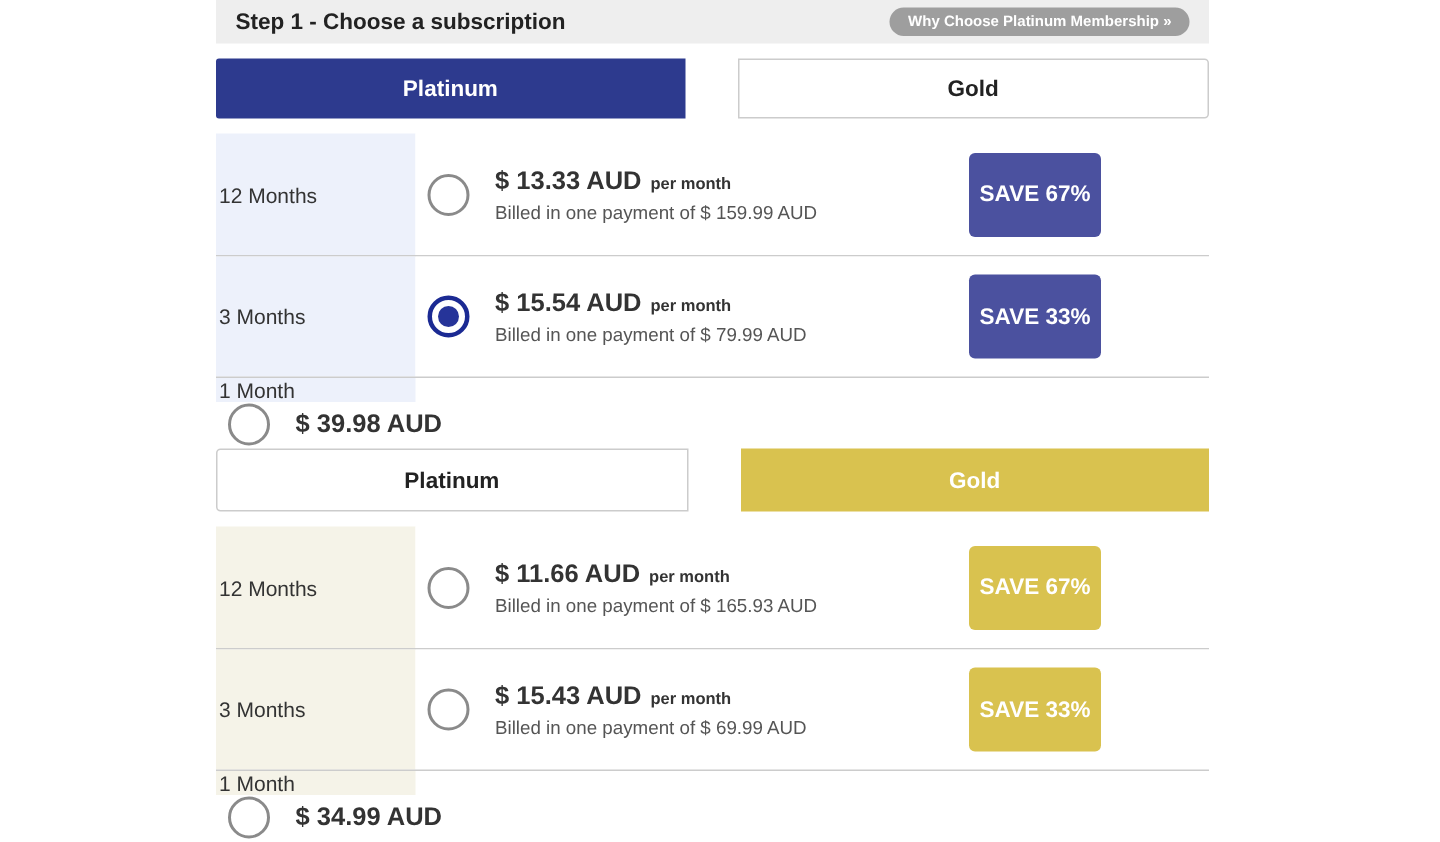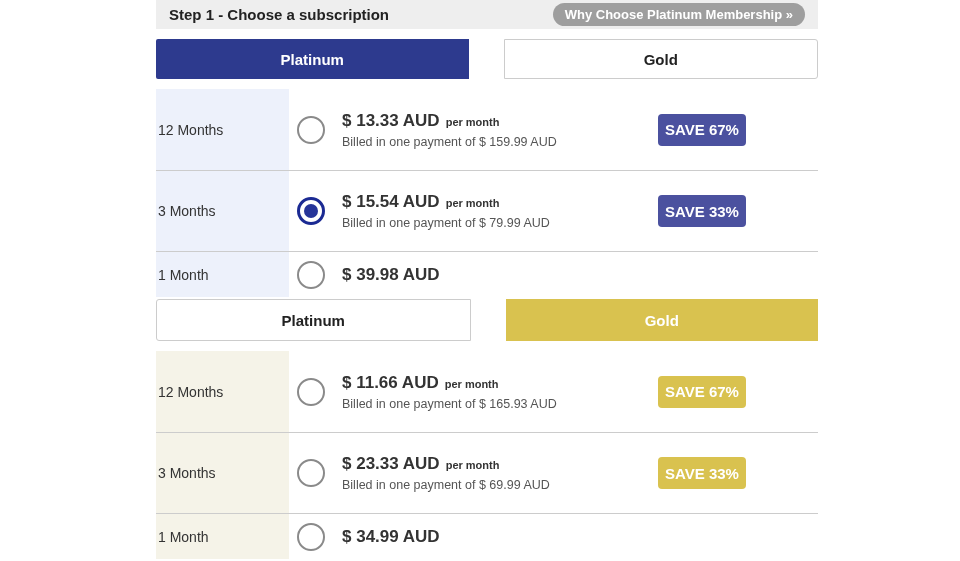--- a/index.html
+++ b/index.html
@@ -2,53 +2,53 @@
 <html><head>
 <meta charset="utf-8">
 <style>
   * { box-sizing: border-box; margin: 0; padding: 0; }
   html, body {
     width: 960px; height: 561px; overflow: hidden;
     background: #ffffff;
     font-family: "Liberation Sans", sans-serif;
   }
   .content {
-    position: absolute; left: 156px; top: 0; width: 662px;
+    position: absolute; left: 144px; top: 0; width: 662px;
   }
   
   .header {
     height: 29px; background: #eeeeee;
     display: flex; align-items: center; justify-content: space-between;
     padding: 0 13px;
   }
   .header-title { font-size: 15px; font-weight: bold; color: #222222; }
   .why-pill {
     background: #9e9e9e; color: #ffffff; border: none;
-    font-family: inherit; font-size: 13px; font-weight: bold;
+    font-family: inherit; font-size: 10px; font-weight: bold;
     padding: 4px 12px; border-radius: 12px; cursor: pointer; white-space: nowrap;
   }
   
   .tabbar { display: flex; height: 40px; margin-top: 10px; gap: 35px; }
   .tabbar.second { margin-top: 2px; height: 42px; }
   .tab {
     flex: 1; display: flex; align-items: center; justify-content: center;
     font-size: 15px; font-weight: bold; cursor: pointer;
   }
   .tab.inactive { background: #ffffff; color: #222222; border: 1px solid #cccccc; }
   .tab.platinum-active { background: #2d3a8e; color: #ffffff; border-radius: 2px 0 0 2px; }
   .tab.gold-active { background: #d9c24f; color: #ffffff; }
   .tabbar .tab.inactive:last-child { border-radius: 0 3px 3px 0; }
   .tabbar .tab.inactive:first-child { border-radius: 3px 0 0 3px; }
   
   .rows { margin-top: 10px; }
   .plan-row {
     position: relative; display: flex; align-items: stretch;
     height: 81px;
   }
-  .plan-row.short { height: 46px; }
+  .plan-row.short { height: 46px; flex-direction: column; }
   .plan-row + .plan-row { border-top: 1px solid #cccccc; }
   .plan-label {
     width: 133px; flex: none;
     display: flex; align-items: center; padding-left: 2px;
     font-size: 14px; color: #333333;
   }
   .rows.platinum .plan-label { background: #edf1fb; }
   .rows.gold .plan-label { background: #f5f3e8; }
   .plan-content { flex: 1; display: flex; align-items: center; background: #ffffff; }
   .radio {
@@ -64,21 +64,21 @@
     display: block; width: 14px; height: 14px; border-radius: 50%;
     background: #263499;
   }
   .price-block { margin-left: 17px; }
   .price-line { display: flex; align-items: baseline; }
   .price { font-size: 17px; font-weight: bold; color: #333333; }
   .per { font-size: 11px; font-weight: bold; color: #333333; margin-left: 6px; }
   .billed { font-size: 12.5px; color: #555555; margin-top: 4px; }
   .badge {
     position: absolute; right: 72px; top: 50%; transform: translateY(-50%);
-    width: 88px; height: 32px; border-radius: 4px;
+    width: 88px; height: 56px; border-radius: 4px;
     display: flex; align-items: center; justify-content: center;
     font-size: 15px; font-weight: bold; color: #ffffff;
   }
   .badge.blue { background: #4b519f; }
   .badge.gold { background: #d9c24f; }
 </style>
 </head>
 <body>
 
 <div class="content">
@@ -162,21 +162,21 @@
         <div class="badge gold">SAVE 67%</div>
       </div>
     </div>
 
     <div class="plan-row">
       <div class="plan-label">3 Months</div>
       <div class="plan-content">
         <span class="radio"></span>
         <div class="price-block">
           <div class="price-line">
-            <span class="price">$ 23.33 AUD</span>
+            <span class="price">$ 15.43 AUD</span>
             <span class="per">per month</span>
           </div>
           <div class="billed">Billed in one payment of $ 69.99 AUD</div>
         </div>
         <div class="badge gold">SAVE 33%</div>
       </div>
     </div>
 
     <div class="plan-row short">
       <div class="plan-label">1 Month</div>

